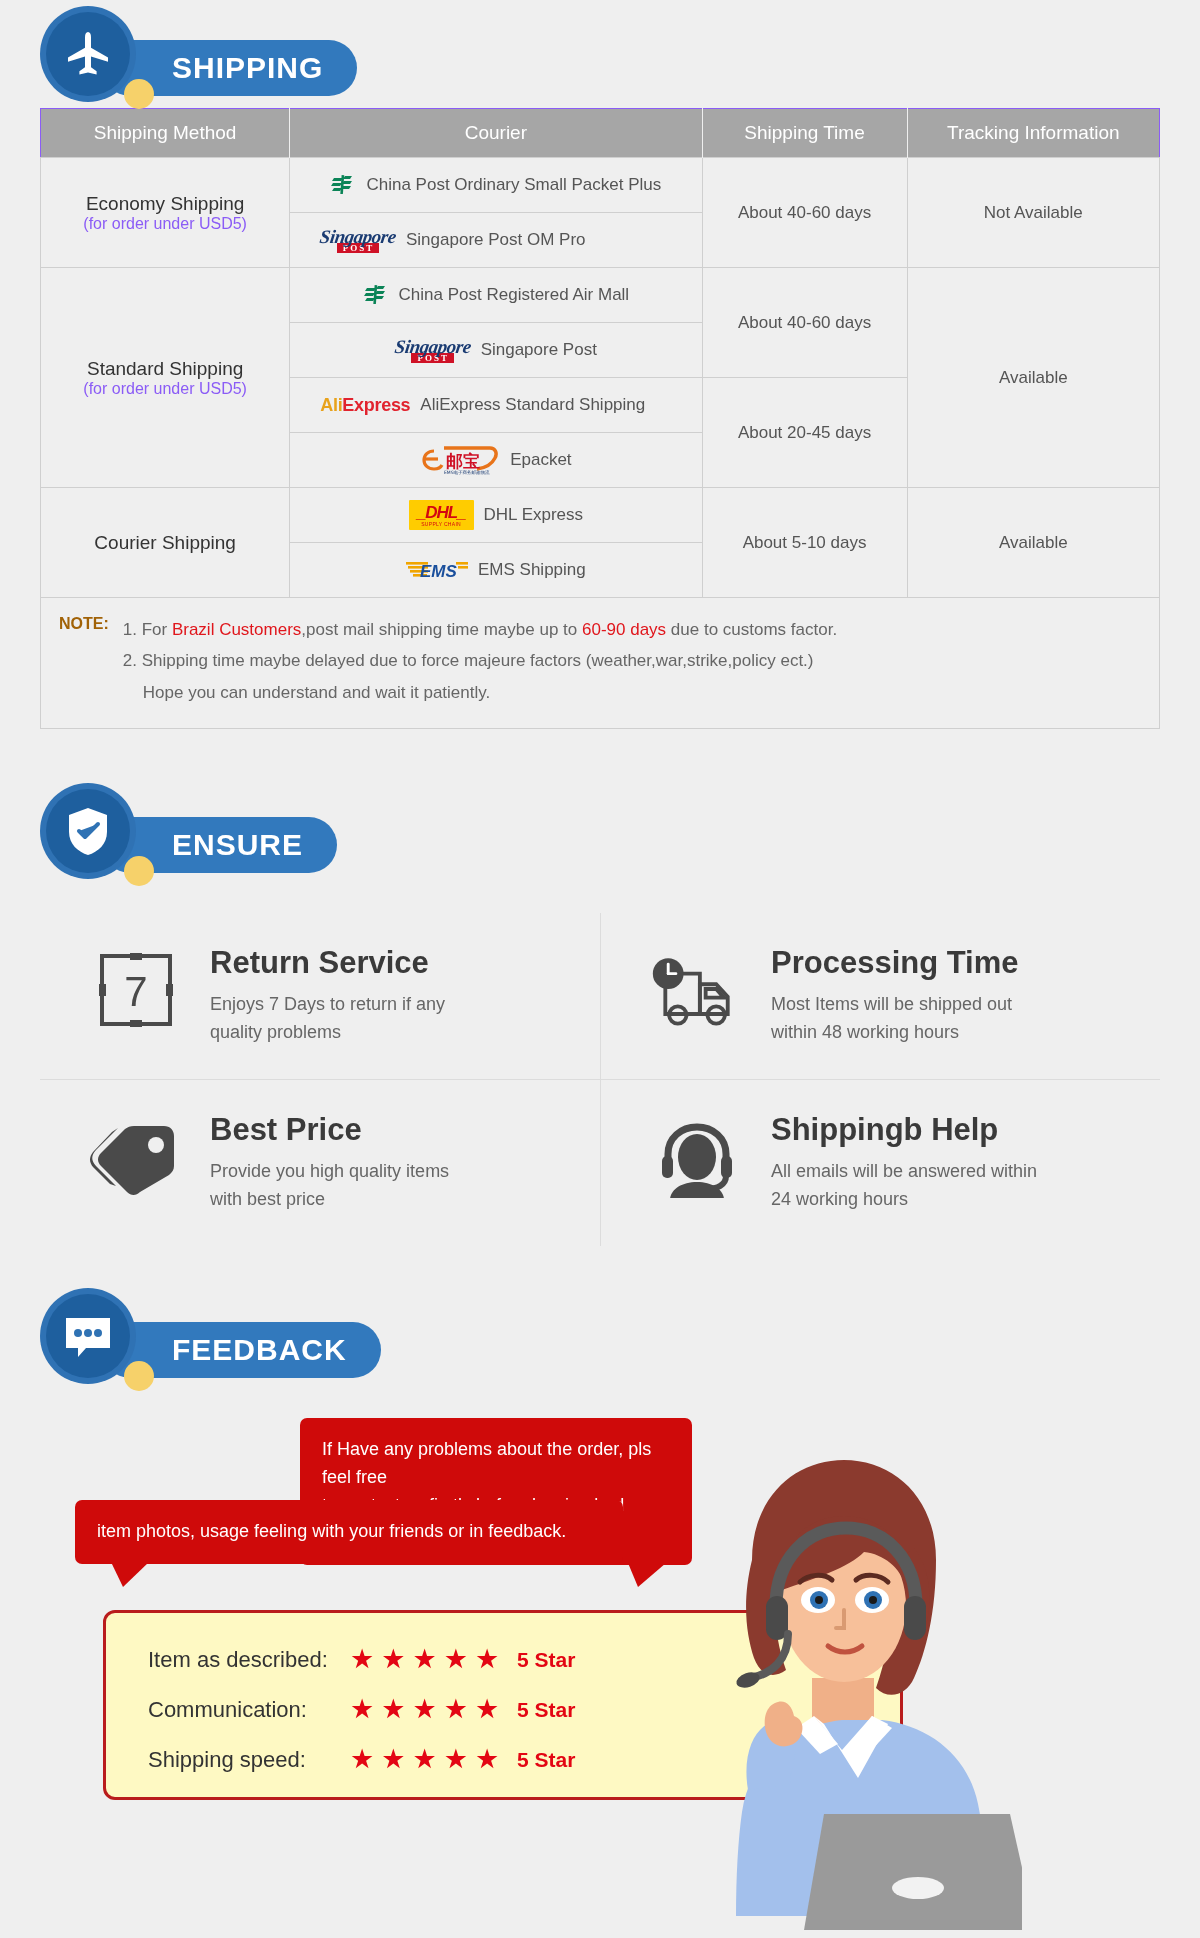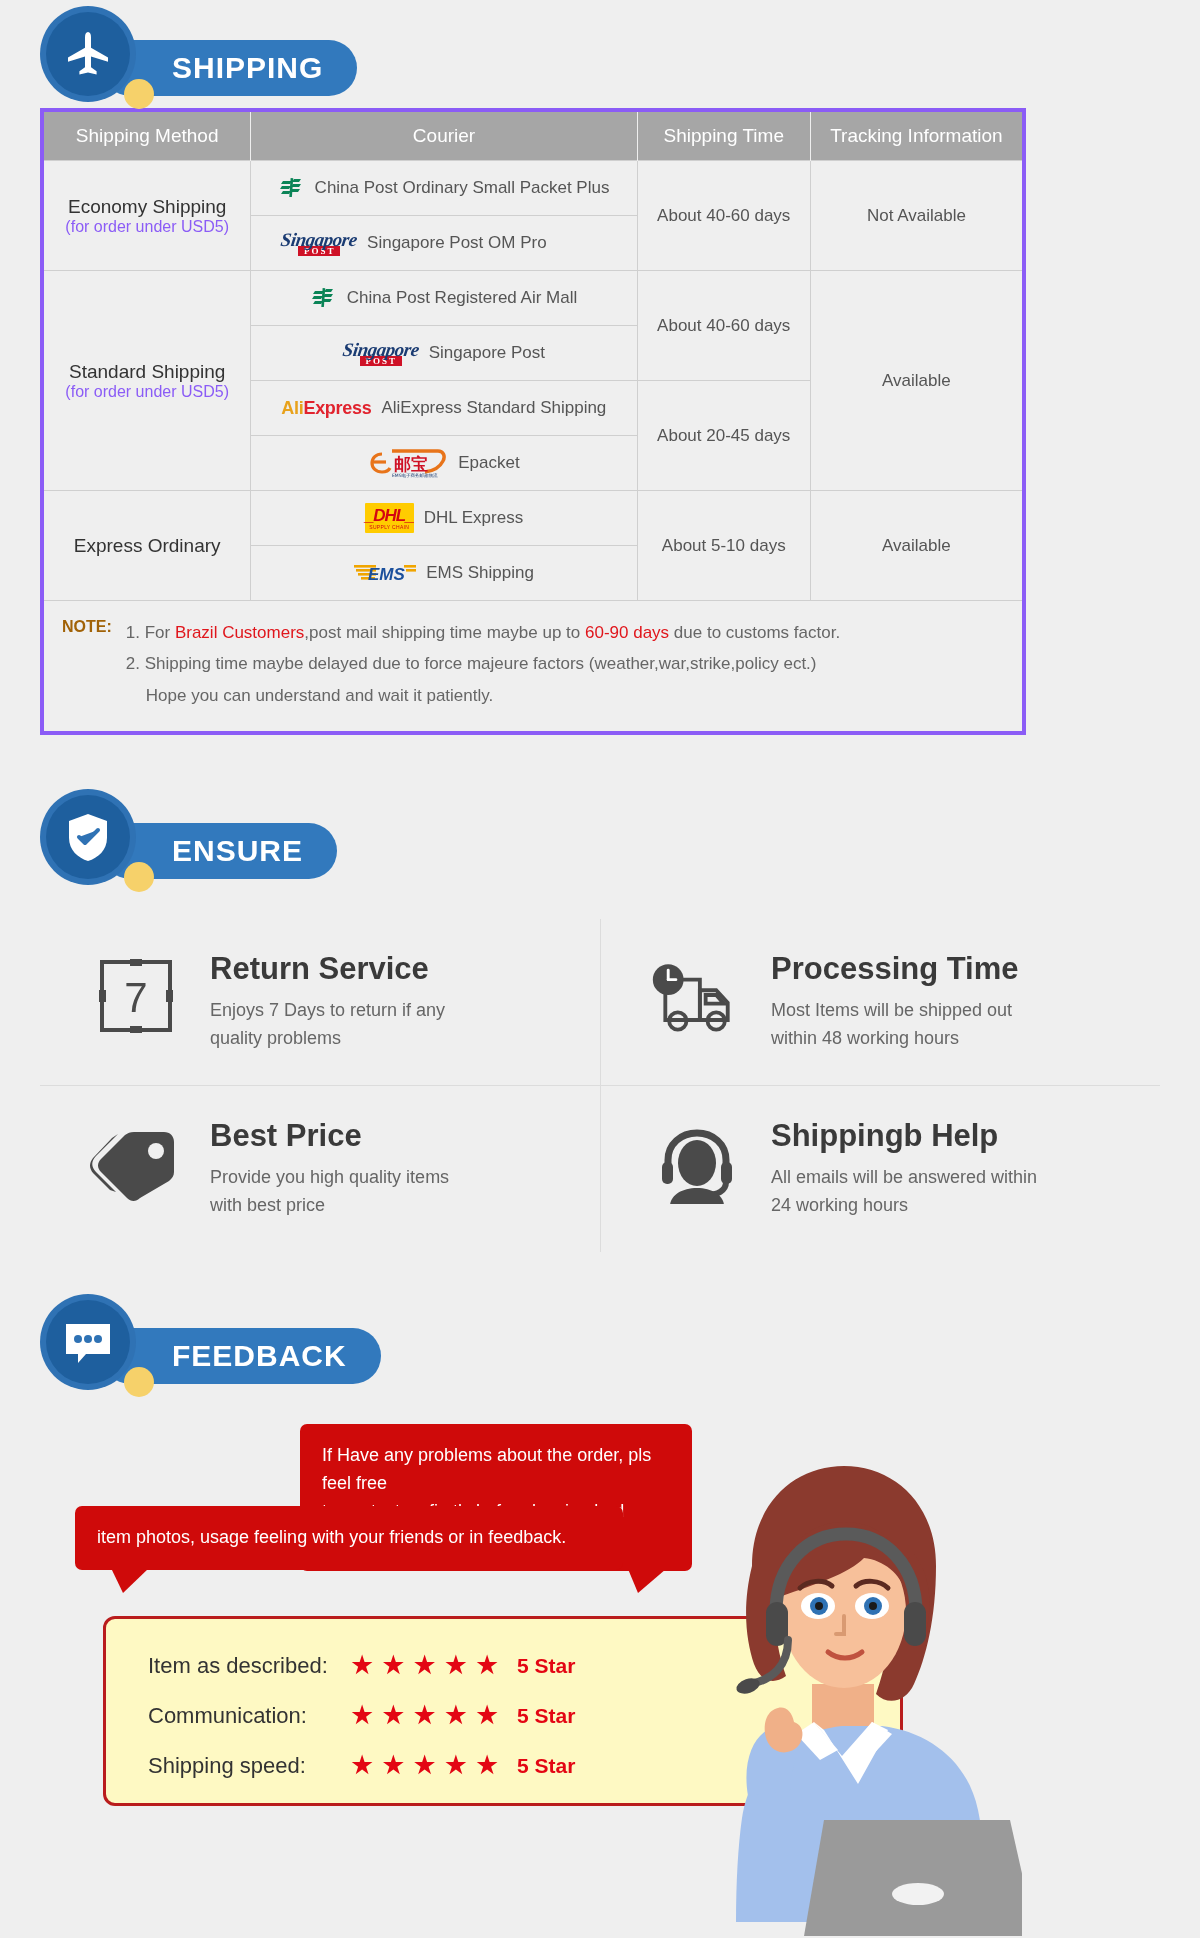--- a/index.html
+++ b/index.html
@@ -40,23 +40,23 @@
   .badge-dot {
     position: absolute; left: 84px; top: 79px;
     width: 30px; height: 30px; border-radius: 50%;
     background: #f6d16a; z-index: 5;
   }
 
   
   .ship-table {
     margin: 0 40px 0 40px;
     border-collapse: collapse;
-    width: 986px;
+    width: 1120px;
     background: #efefef;
-    border: 4px solid #8b5cf6;
+    border: 1px solid #8b5cf6;
   }
   .ship-table th {
     background: #a6a6a6; color: #fff; font-weight: normal;
     font-size: 19px; padding: 13px 6px; text-align: center;
     border-right: 1px solid #efefef;
   }
   .ship-table th:last-child { border-right: none; }
   .ship-table td {
     border: 1px solid #cfcfcf;
     padding: 6px 8px;
@@ -88,21 +88,21 @@
   .logo-sp .sp-post {
     background: #cf1126; color: #fff; font-size: 9px; font-weight: bold;
     letter-spacing: 2px; padding: 1px 5px 0 6px; margin-top: -3px;
     font-family: "Liberation Serif", serif;
   }
   .logo-ali { font-size: 18px; font-weight: bold; letter-spacing: -0.3px; }
   .logo-ali .a1 { color: #e8a21c; }
   .logo-ali .a2 { color: #e1232e; }
   .logo-epk { display: inline-flex; align-items: center; }
   .logo-dhl {
-    background: #ffcc00; padding: 4px 0 3px; display: inline-flex;
+    background: #ffcc00; padding: 4px 8px 3px; display: inline-flex;
     flex-direction: column; align-items: center; line-height: 1; border-radius: 1px;
   }
   .logo-dhl .dhl-txt {
     color: #d40511; font-family: "Liberation Sans", sans-serif;
     font-weight: bold; font-style: italic; font-size: 17px; letter-spacing: -1px;
   }
   .logo-dhl .dhl-sub { color: #d40511; font-size: 5px; letter-spacing: 0.3px; margin-top: 1px; }
   .logo-ems { display: inline-flex; align-items: center; }
 
   
@@ -287,21 +287,21 @@
                 <text x="24" y="29" font-family="'DejaVu Sans', sans-serif" font-size="4.5" fill="#1a3b72">EMS电子商务邮政物流</text>
               </svg>
             </span>
             <span class="courier-name">Epacket</span>
           </div>
         </td>
       </tr>
 
       <tr>
         <td rowspan="2">
-          <div class="method-main">Express Ordinary</div>
+          <div class="method-main">Courier Shipping</div>
         </td>
         <td>
           <div class="courier-cell ctr">
             <span class="logo logo-dhl">
               <span class="dhl-txt">_DHL_</span>
               <span class="dhl-sub">SUPPLY CHAIN</span>
             </span>
             <span class="courier-name">DHL Express</span>
           </div>
         </td>

